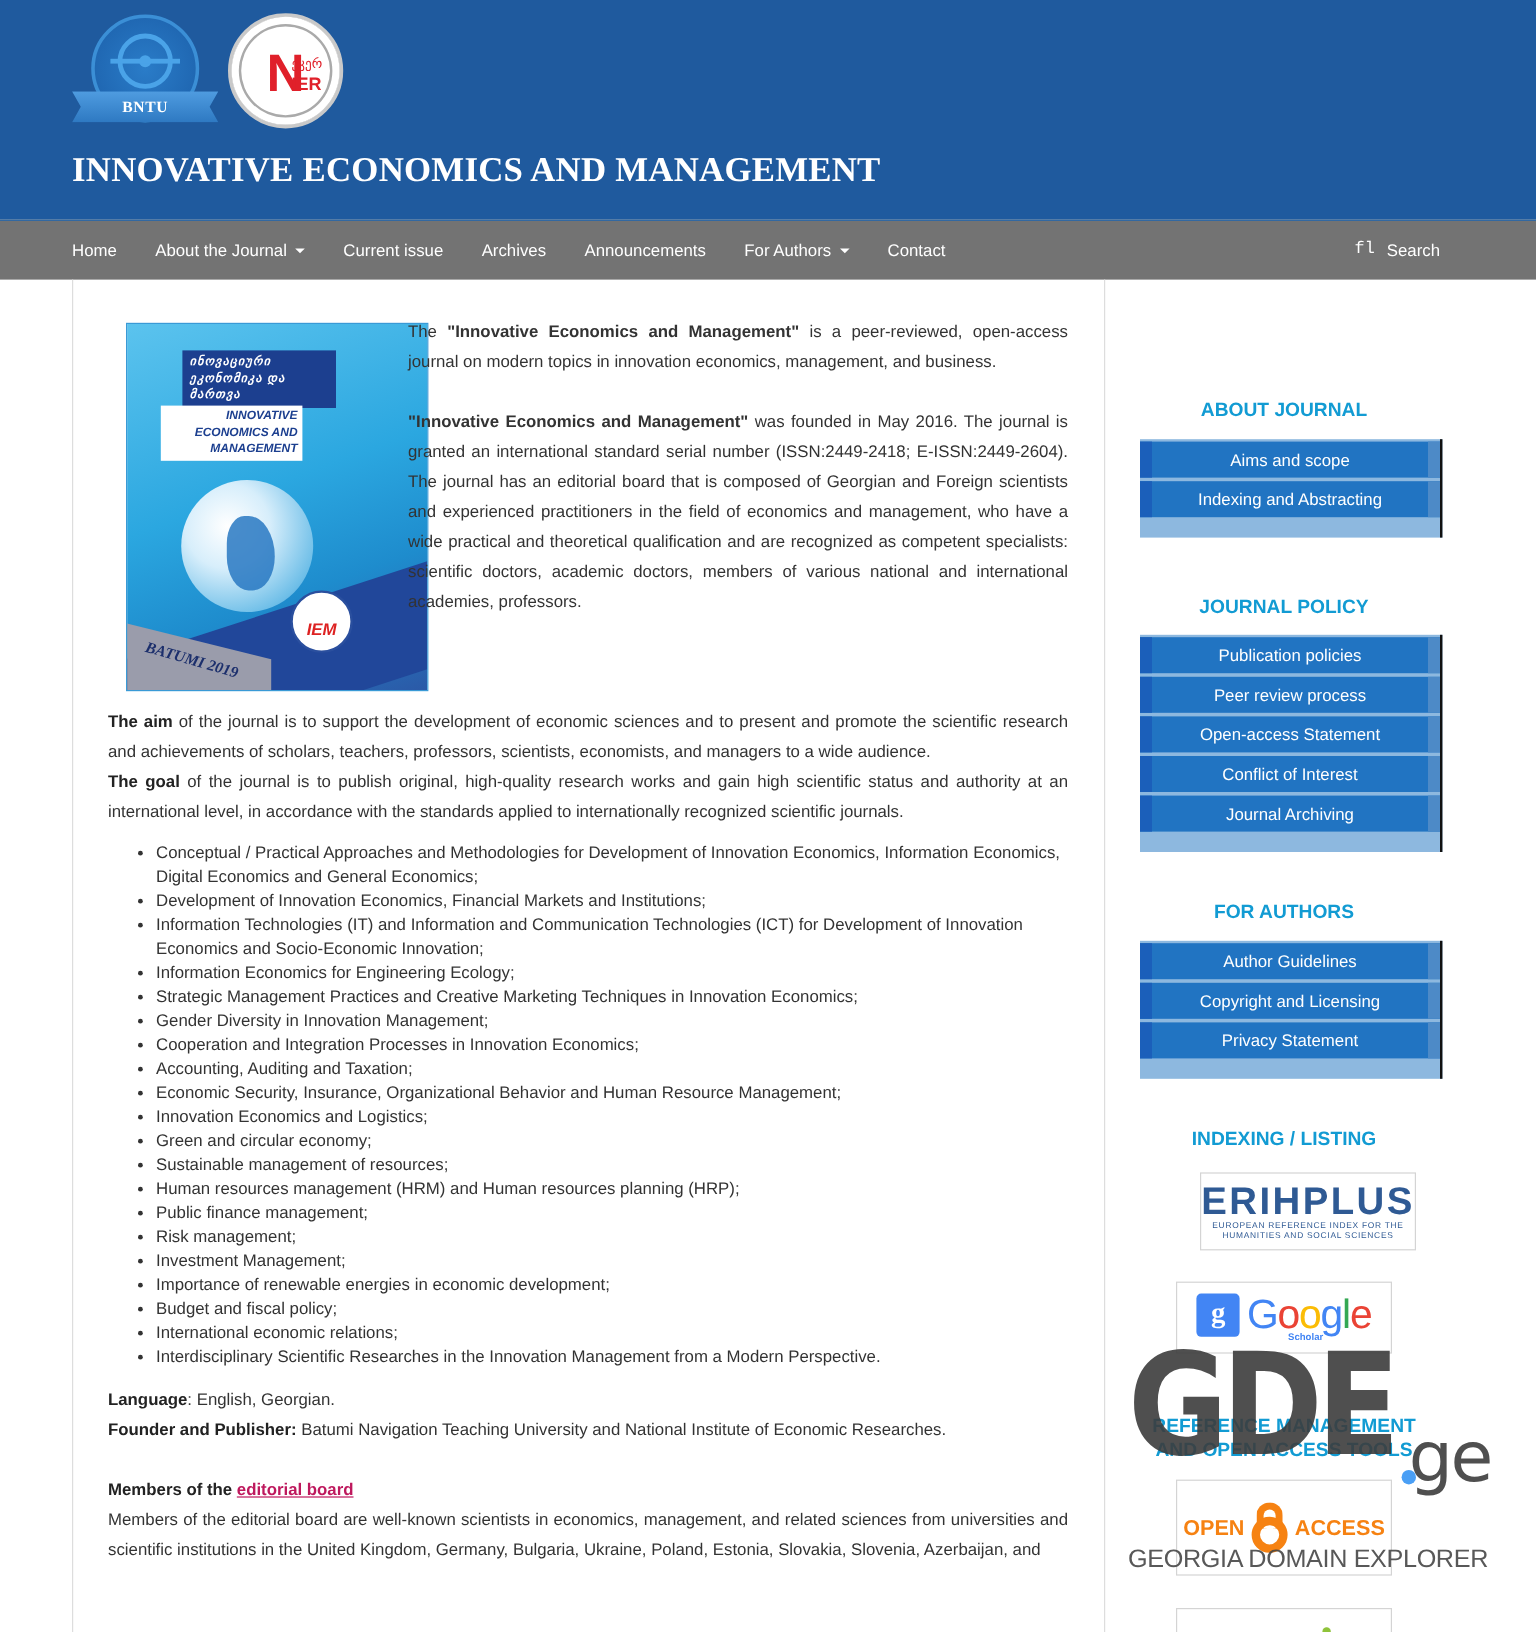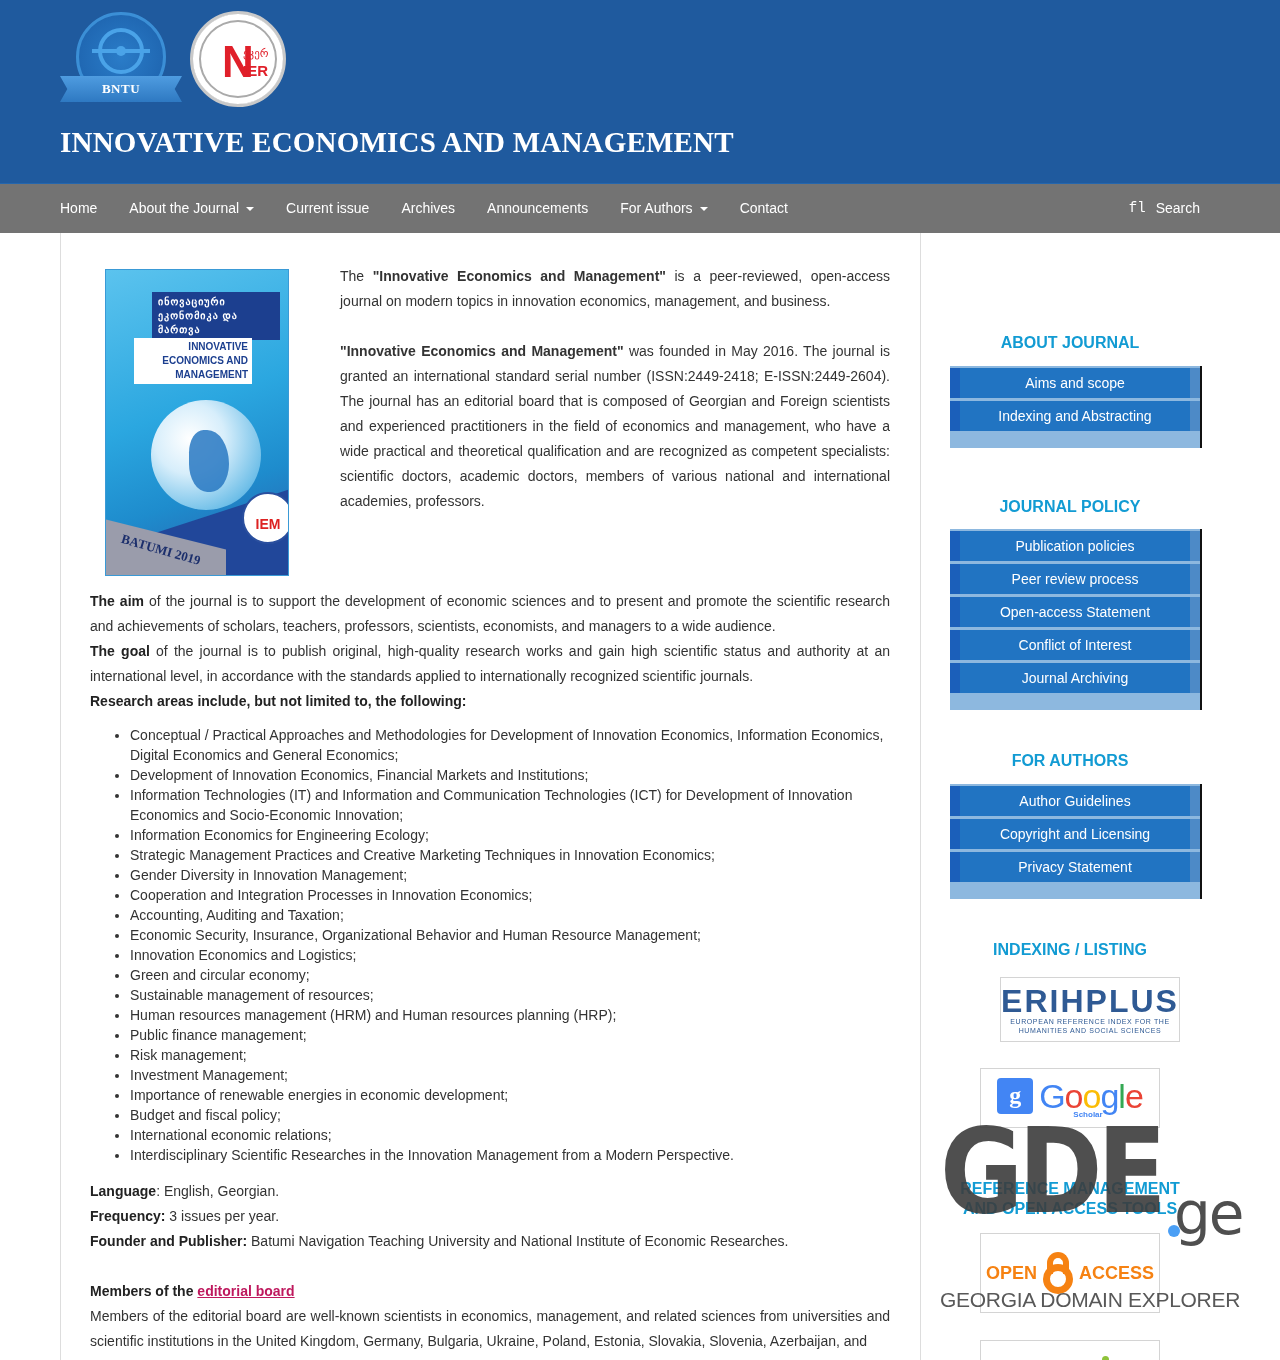--- a/index.html
+++ b/index.html
@@ -27,21 +27,21 @@
   .nav li { color: #fff; font-size: 14px; margin-right: 32px; display: flex; align-items: center; cursor: pointer; }
   .nav .caret { display: inline-block; width: 0; height: 0; border-left: 4px solid transparent; border-right: 4px solid transparent; border-top: 4px solid #fff; margin-left: 7px; margin-top: 2px; }
   .nav .search { position: absolute; right: 80px; top: 0; height: 48px; display: flex; align-items: center; color: #fff; font-size: 14px; cursor: pointer; }
   .nav .search .ico { font-family: Liberation Mono, monospace; margin-right: 10px; font-size: 14px; }
 
   
   .page { position: absolute; top: 233px; left: 60px; width: 1160px; height: 1127px; }
   .main { position: absolute; left: 0; top: 0; width: 861px; height: 1127px; border-left: 1px solid #ddd; border-right: 1px solid #ddd; }
   .sidebar { position: absolute; left: 861px; top: 0; width: 299px; height: 1127px; }
 
-  .cover { position: absolute; left: 44px; top: 36px; width: 184px; height: 307px; background: linear-gradient(160deg, #5bc3ee 0%, #2ba7e0 45%, #1e8ccd 70%, #2b59a7 100%); border: 1px solid #3a9ad6; overflow: hidden; }
+  .cover { position: absolute; left: 44px; top: 36px; width: 252px; height: 307px; background: linear-gradient(160deg, #5bc3ee 0%, #2ba7e0 45%, #1e8ccd 70%, #2b59a7 100%); border: 1px solid #3a9ad6; overflow: hidden; font-style: italic; }
   .cover .geo-box { position: absolute; left: 46px; top: 22px; width: 128px; height: 48px; background: #1c3f8f; color: #fff; font-size: 10px; font-weight: bold; line-height: 14px; padding: 3px 6px; letter-spacing: 1px; }
   .cover .en-box { position: absolute; left: 28px; top: 68px; width: 118px; height: 46px; background: #fff; color: #1c3f8f; font-size: 10px; font-weight: bold; text-align: right; padding: 2px 4px; line-height: 14px; }
   .cover .globe { position: absolute; left: 45px; top: 130px; width: 110px; height: 110px; border-radius: 50%; background: radial-gradient(circle at 35% 35%, #ffffff 0%, #d7eefb 35%, #6fbfe8 75%, #3a8fcf 100%); }
   .cover .globe::after { content: ""; position: absolute; left: 38px; top: 30px; width: 40px; height: 62px; background: #2878c2; border-radius: 40% 60% 50% 50%; opacity: 0.85; }
   .cover .band { position: absolute; left: -10px; top: 240px; width: 260px; height: 90px; background: #21479a; transform: skewY(-18deg); }
   .cover .grey { position: absolute; left: -20px; top: 262px; width: 140px; height: 80px; background: #9a9cab; transform: skewY(14deg); }
   .cover .iem { position: absolute; left: 136px; top: 222px; width: 52px; height: 52px; border-radius: 50%; background: #fff; border: 2px solid #2a4f9e; display: flex; align-items: flex-end; justify-content: center; color: #d22; font-size: 14px; font-weight: bold; padding-bottom: 10px; }
   .cover .year { position: absolute; left: 14px; top: 272px; color: #1c2f6c; font-family: "Liberation Serif", serif; font-weight: bold; font-size: 13px; transform: rotate(16deg); }
 
   .intro { position: absolute; left: 279px; top: 31px; width: 550px; font-size: 14px; line-height: 25px; text-align: justify; color: #333; }
@@ -146,21 +146,20 @@
     </div>
 
     <div class="intro">
       <p><span>The </span><b>"Innovative Economics and Management"</b><span> is a peer-reviewed, open-access journal on modern topics in innovation economics, management, and business.</span></p>
       <p><b>"Innovative Economics and Management"</b><span> was founded in May 2016. The journal is granted an international standard serial number (ISSN:2449-2418; E-ISSN:2449-2604). The journal has an editorial board that is composed of Georgian and Foreign scientists and experienced practitioners in the field of economics and management, who have a wide practical and theoretical qualification and are recognized as competent specialists: scientific doctors, academic doctors, members of various national and international academies, professors.</span></p>
     </div>
 
     <div class="body-text">
       <div><b>The aim</b><span> of the journal is to support the development of economic sciences and to present and promote the scientific research and achievements of scholars, teachers, professors, scientists, economists, and managers to a wide audience.</span></div>
       <div><b>The goal</b><span> of the journal is to publish original, high-quality research works and gain high scientific status and authority at an international level, in accordance with the standards applied to internationally recognized scientific journals.</span></div>
-      <div><b>Research areas include, but not limited to, the following:</b></div>
       <ul class="areas">
         <li>Conceptual / Practical Approaches and Methodologies for Development of Innovation Economics, Information Economics, Digital Economics and General Economics;</li>
         <li>Development of Innovation Economics, Financial Markets and Institutions;</li>
         <li>Information Technologies (IT) and Information and Communication Technologies (ICT) for Development of Innovation Economics and Socio-Economic Innovation;</li>
         <li>Information Economics for Engineering Ecology;</li>
         <li>Strategic Management Practices and Creative Marketing Techniques in Innovation Economics;</li>
         <li>Gender Diversity in Innovation Management;</li>
         <li>Cooperation and Integration Processes in Innovation Economics;</li>
         <li>Accounting, Auditing and Taxation;</li>
         <li>Economic Security, Insurance, Organizational Behavior and Human Resource Management;</li>
@@ -170,21 +169,20 @@
         <li>Human resources management (HRM) and Human resources planning (HRP);</li>
         <li>Public finance management;</li>
         <li>Risk management;</li>
         <li>Investment Management;</li>
         <li>Importance of renewable energies in economic development;</li>
         <li>Budget and fiscal policy;</li>
         <li>International economic relations;</li>
         <li>Interdisciplinary Scientific Researches in the Innovation Management from a Modern Perspective.</li>
       </ul>
       <div class="meta-line"><b>Language</b><span>: English, Georgian.</span></div>
-      <div class="meta-line"><b>Frequency:</b><span> 3 issues per year.</span></div>
       <div class="meta-line"><b>Founder and Publisher:</b><span> Batumi Navigation Teaching University and National Institute of Economic Researches.</span></div>
       <div class="spacer"></div>
       <div class="meta-line"><b>Members of the </b><a class="link">editorial board</a></div>
       <div>Members of the editorial board are well-known scientists in economics, management, and related sciences from universities and scientific institutions in the United Kingdom, Germany, Bulgaria, Ukraine, Poland, Estonia, Slovakia, Slovenia, Azerbaijan, and</div>
     </div>
   </div>
 
   <div class="sidebar">
     <div class="block-title" style="top:101px;">ABOUT JOURNAL</div>
     <div class="menu" style="top:133px;">

